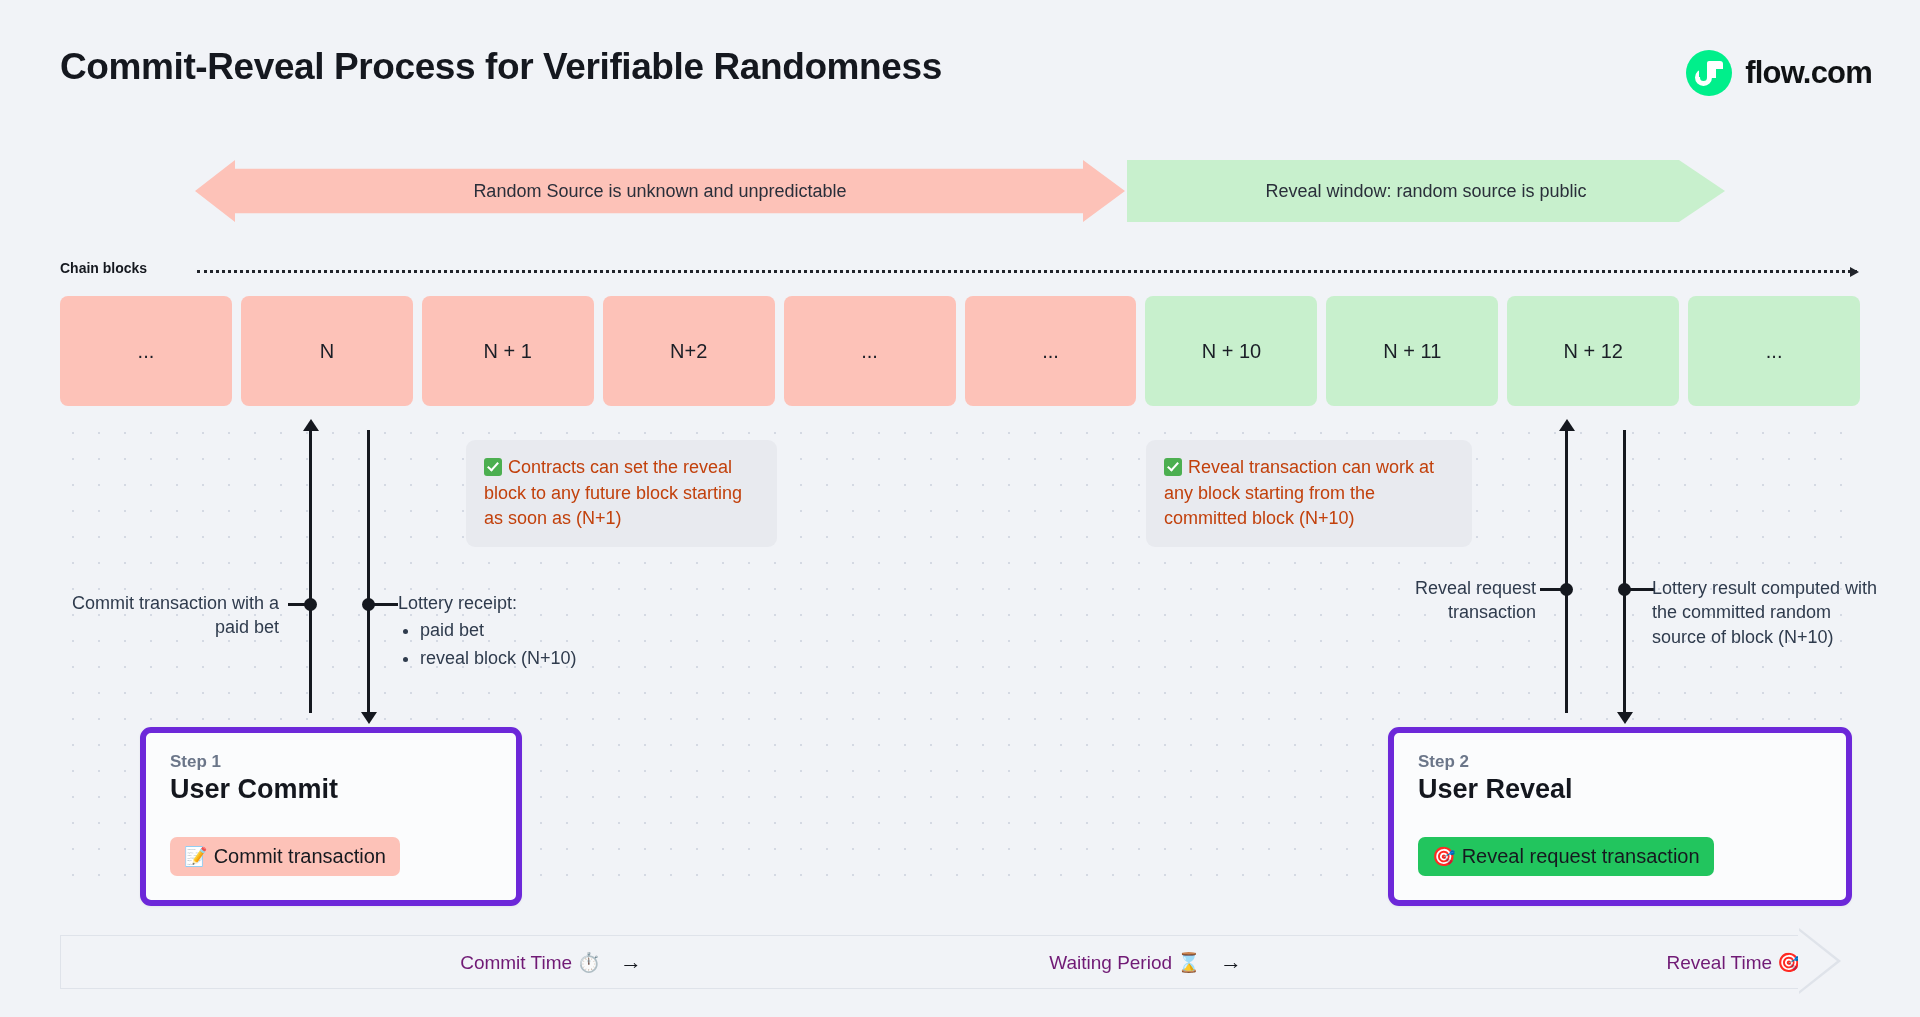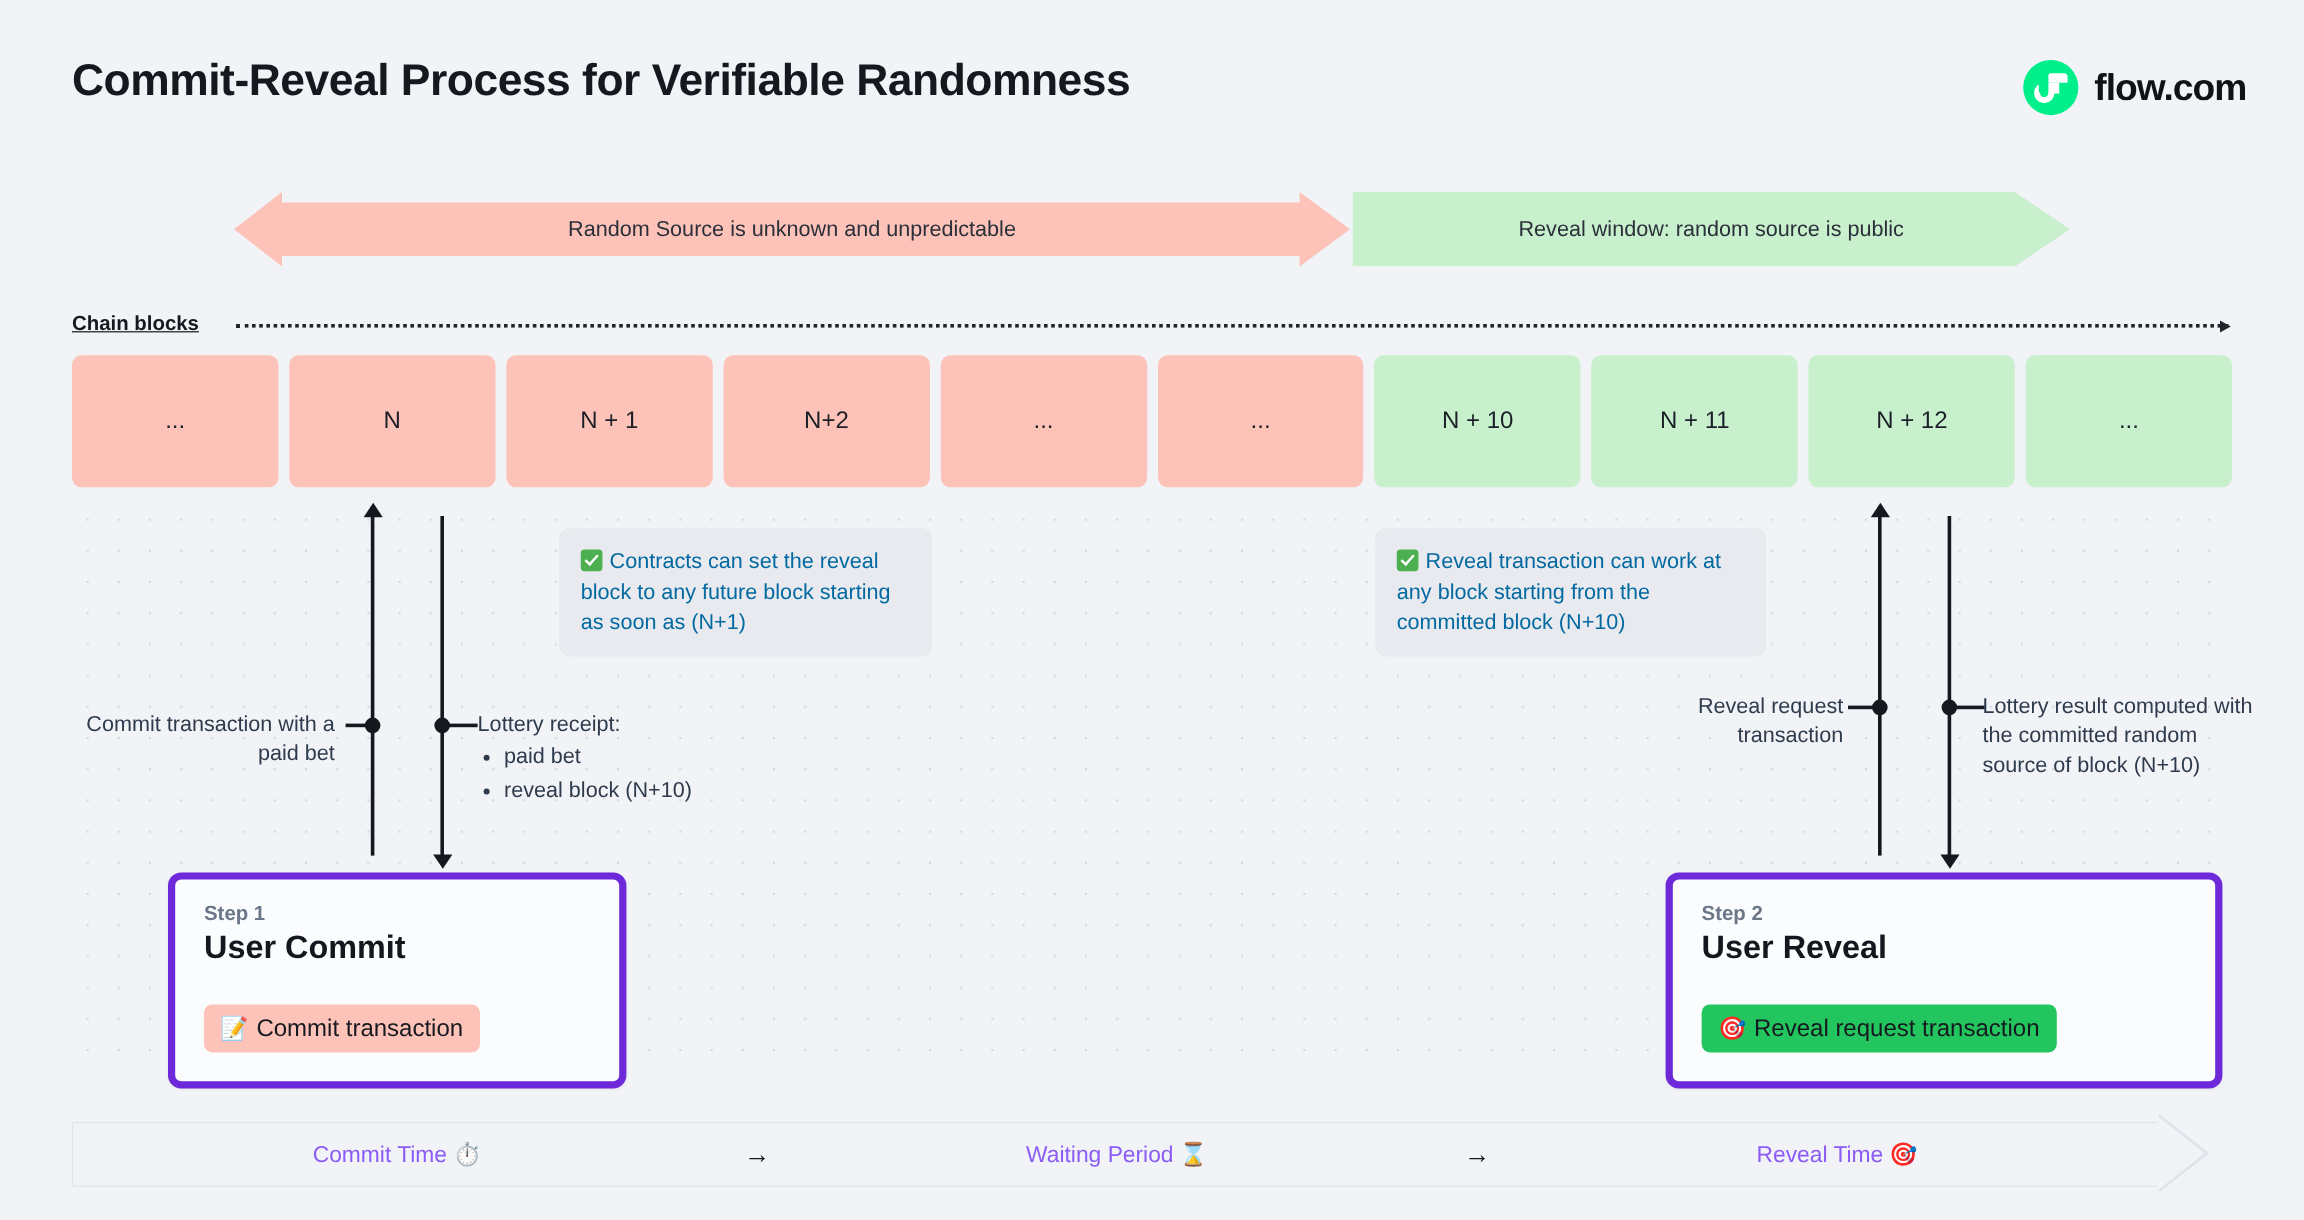--- a/index.html
+++ b/index.html
@@ -108,24 +108,23 @@
     left: 932px; width: 598px;
     background: #c8f0cd;
     clip-path: polygon(0% 0%, calc(100% - 46px) 0%, 100% 50%,
                        calc(100% - 46px) 100%, 0% 100%);
   }
 
   
   #chain-label {
     position: absolute;
     left: 60px; top: 260px;
-    font-size: 17px;
+    font-size: 14px;
     font-weight: bold;
     color: #15181f;
-    text-decoration: underline;
   }
   #chain-rule {
     position: absolute;
     left: 197px; top: 270px;
     width: 1660px; height: 0;
     border-top: 3px dotted #21242b;
   }
   #chain-rule::after {
     content: "";
     position: absolute;
@@ -182,21 +181,21 @@
   }
 
   
   .callout {
     position: absolute;
     background: #e8eaef;
     border-radius: 9px;
     padding: 15px 18px;
     font-size: 18px;
     line-height: 1.42;
-    color: #0369a1;
+    color: #c2410c;
   }
   .callout .tick {
     display: inline-block;
     width: 18px; height: 18px;
     border-radius: 3px;
     background: #4caf50;
     position: relative;
     vertical-align: -3px;
     margin-right: 6px;
   }
@@ -262,23 +261,23 @@
     position: absolute;
     left: 60px; top: 935px;
     width: 1740px; height: 52px;
     border: 1px solid #dfe3ea;
     background: #f1f3f7;
     display: flex;
     align-items: center;
   }
   #timeline .seg {
     flex: 1 1 0;
-    text-align: center;
+    text-align: right;
     font-size: 19px;
-    color: #8b5cf6;
+    color: #701a75;
     white-space: nowrap;
   }
   #timeline .sep {
     width: 60px;
     text-align: center;
     font-size: 22px;
     color: #15181f;
   }
   #timeline-head {
     position: absolute;

